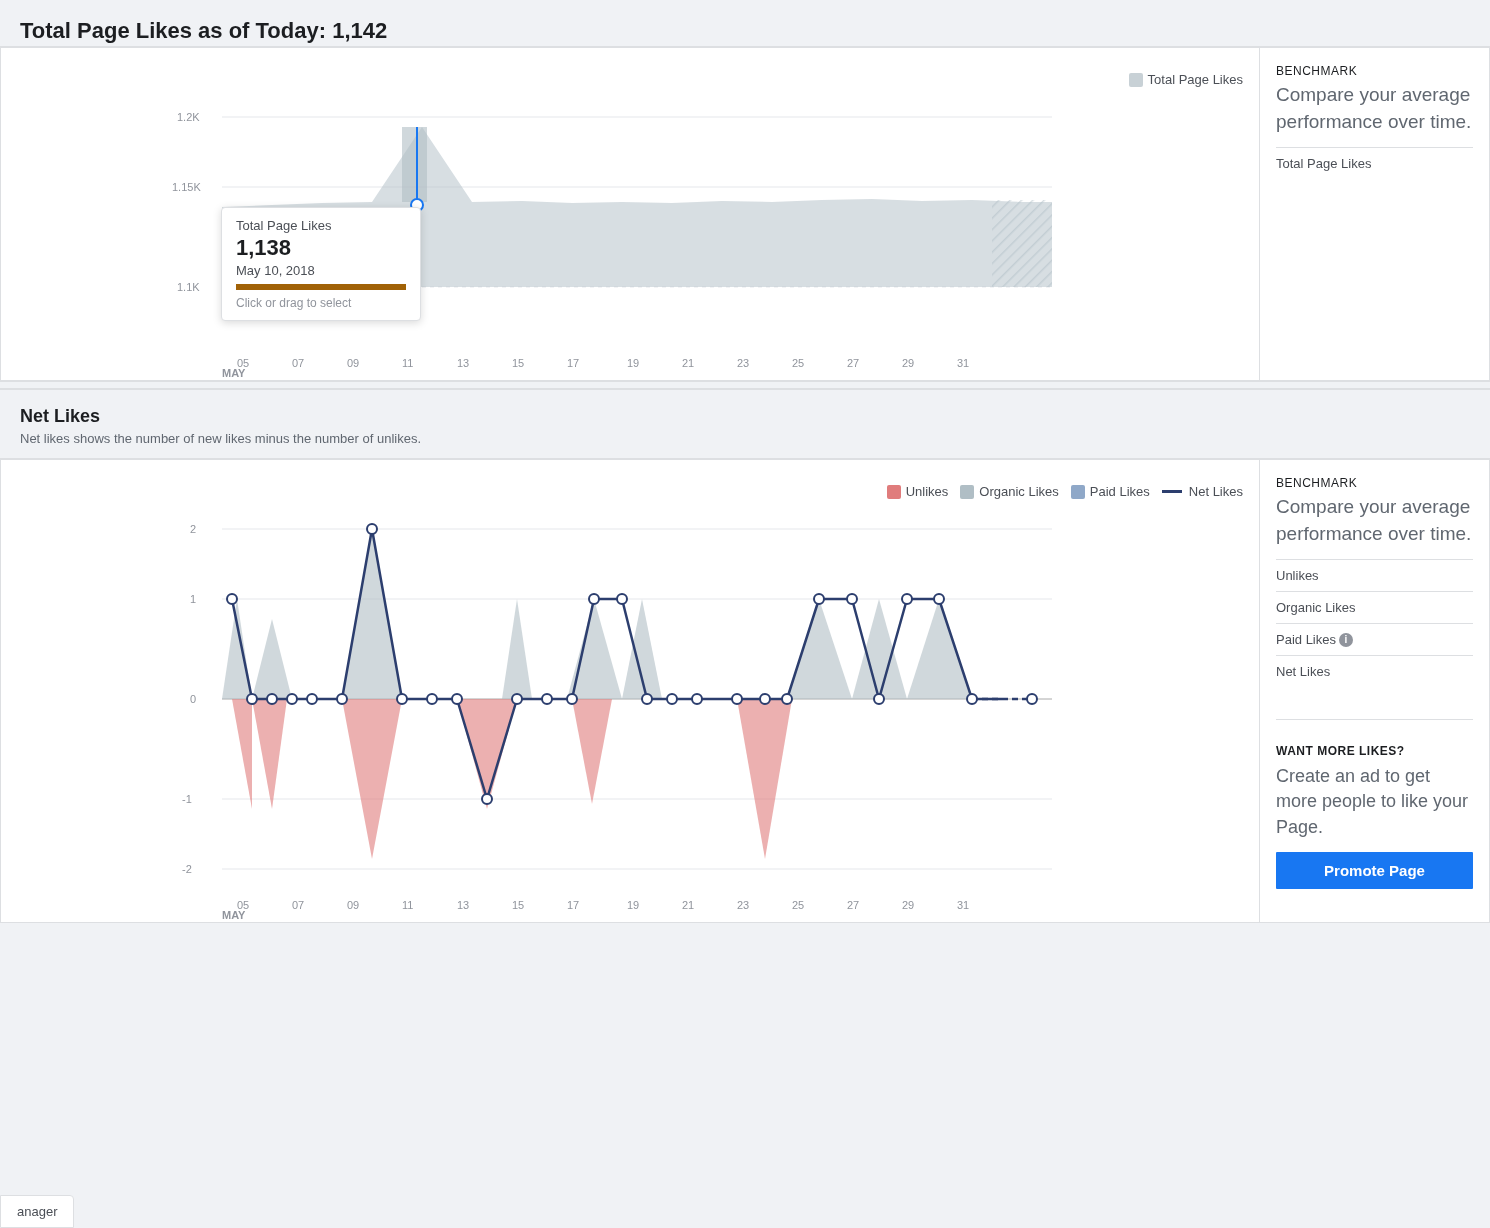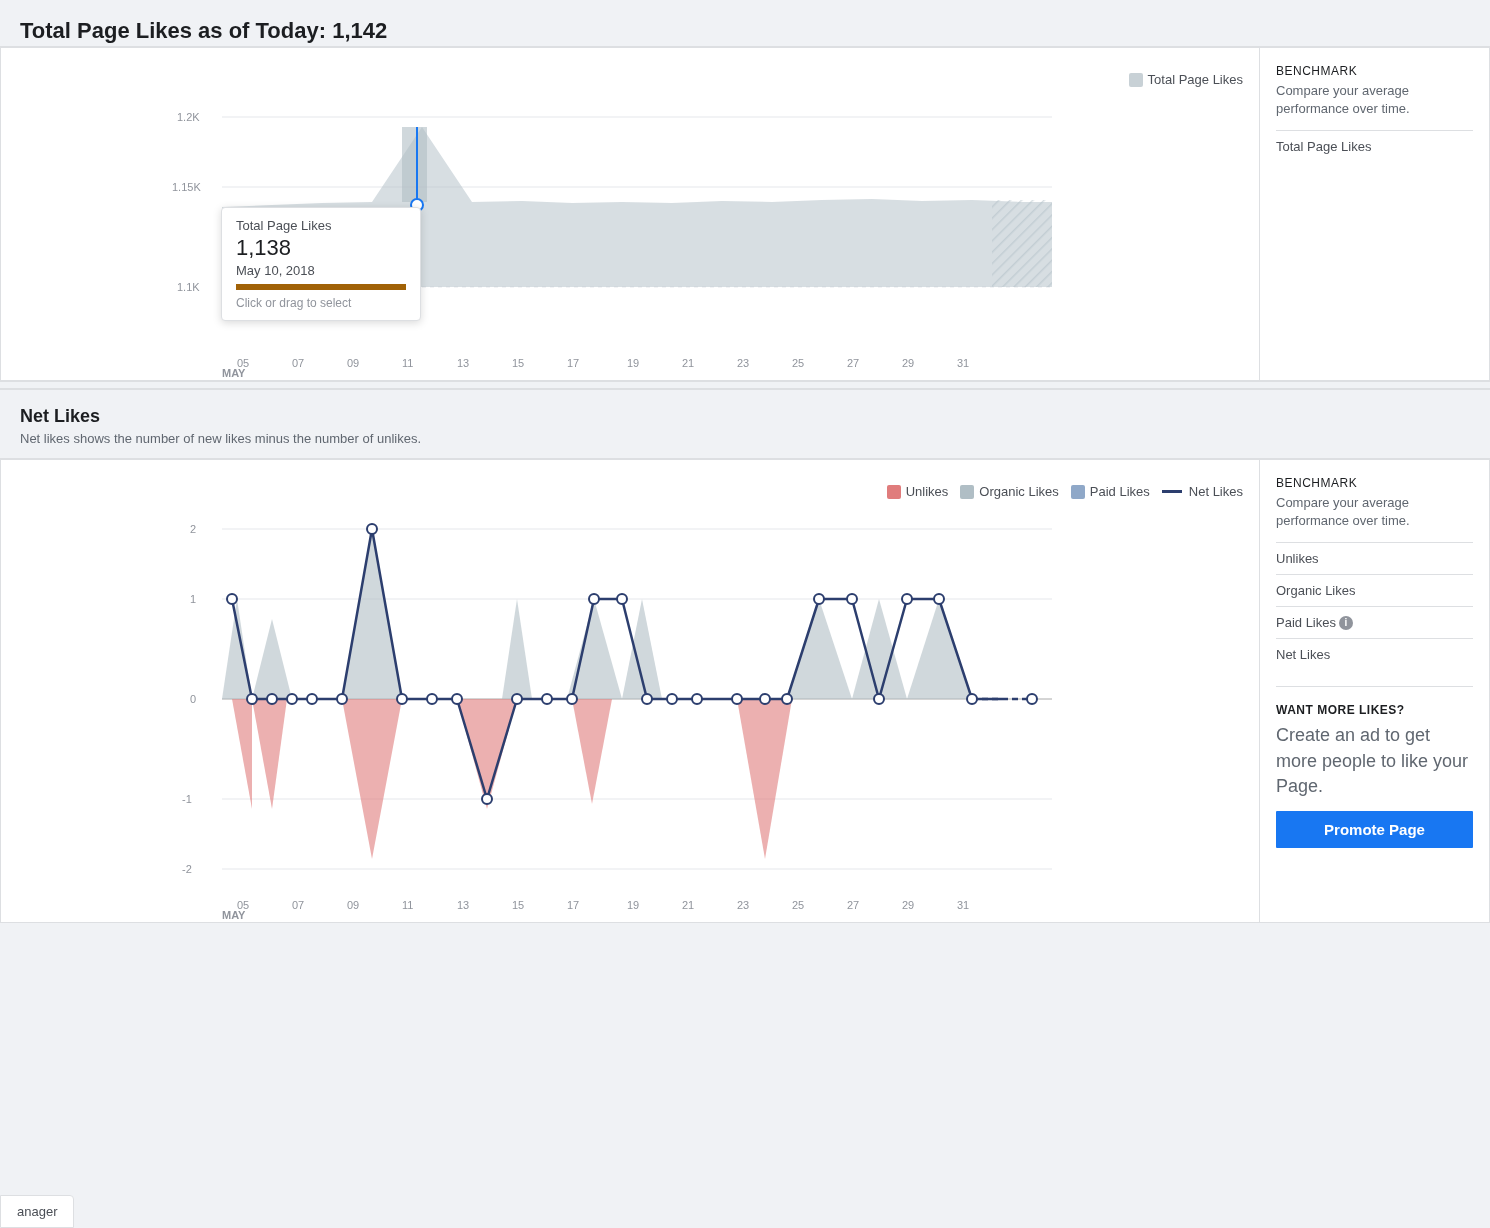--- a/index.html
+++ b/index.html
@@ -66,21 +66,21 @@
     .benchmark-title {
       font-size: 12px;
       font-weight: 400;
       letter-spacing: 0.5px;
       color: #1c1e21;
       text-transform: uppercase;
       margin-bottom: 4px;
     }
 
     .benchmark-desc {
-      font-size: 13px;
+      font-size: 19px;
       color: #606770;
       margin-bottom: 12px;
       line-height: 1.4;
     }
 
     .benchmark-link {
       display: block;
       font-size: 13px;
       color: #4b4f56;
       padding: 8px 0;
@@ -109,22 +109,22 @@
     }
 
     .section-divider {
       height: 8px;
       background: #f0f2f5;
       border-top: 1px solid #dddfe2;
       border-bottom: 1px solid #dddfe2;
     }
 
     .promote-box {
-      margin-top: 16px;
-      padding-top: 16px;
+      margin-top: 32px;
+      padding-top: 24px;
       border-top: 1px solid #dddfe2;
     }
 
     .promote-title {
       font-size: 12px;
       font-weight: 700;
       letter-spacing: 0.5px;
       color: #1c1e21;
       text-transform: uppercase;
       margin-bottom: 6px;
@@ -187,21 +187,21 @@
     }
 
     .tooltip-title {
       font-size: 13px;
       color: #4b4f56;
       margin-bottom: 2px;
     }
 
     .tooltip-value {
       font-size: 22px;
-      font-weight: 400;
+      font-weight: 700;
       color: #1c1e21;
     }
 
     .tooltip-date {
       font-size: 13px;
       color: #4b4f56;
       margin-top: 2px;
       padding-bottom: 6px;
       border-bottom: 6px solid #a16207;
       margin-bottom: 6px;

